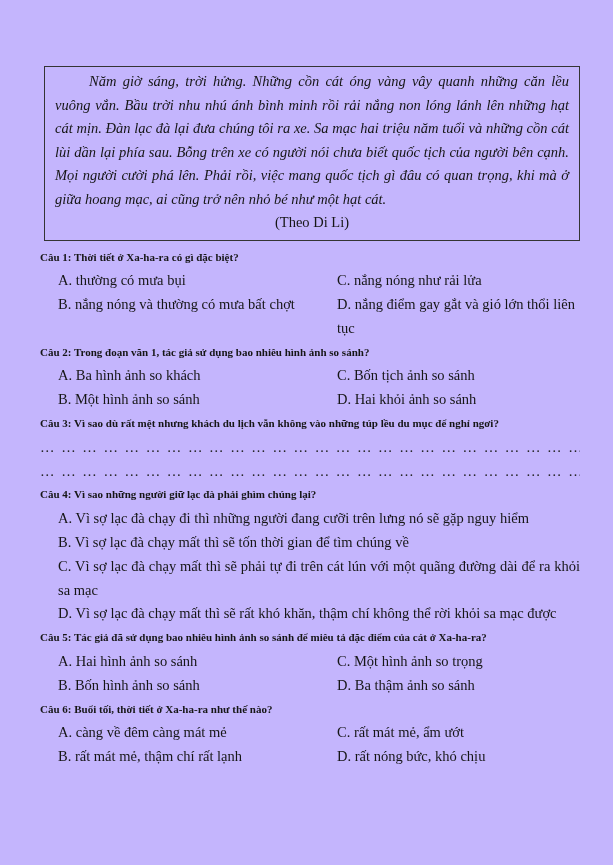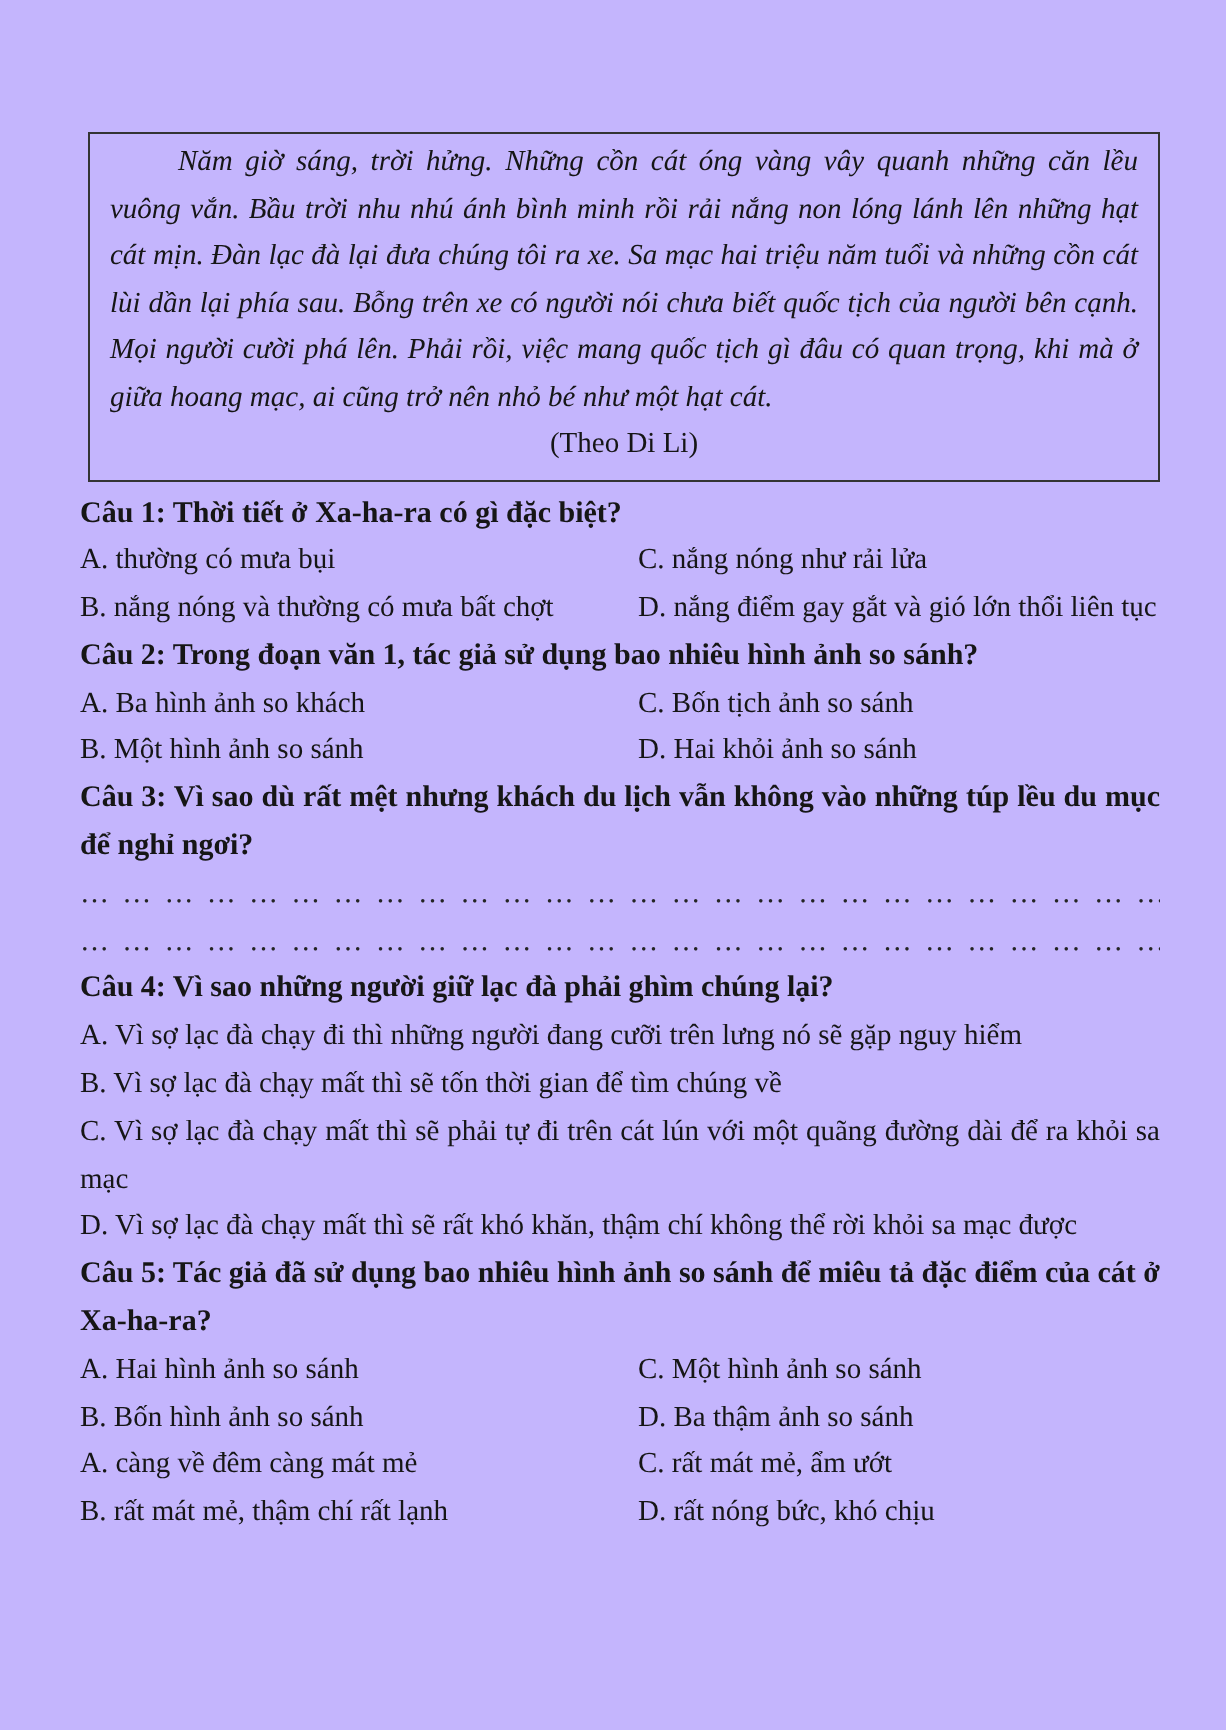--- a/index.html
+++ b/index.html
@@ -33,32 +33,32 @@
     line-height: 23.5px;
   }
   .questions {
     margin: 5px 33px 0 40px;
     font-size: 14.5px;
     line-height: 23.8px;
   }
   .q-title {
     margin: 0;
     font-weight: bold;
-    font-size: 15px;
+    font-size: 11px;
     line-height: 23.8px;
     text-align: justify;
   }
   .opts-2col {
     display: grid;
     grid-template-columns: 279px 1fr;
   }
   .opts-1col .opt {
     text-align: justify;
   }
-  .opt { line-height: 23.8px; }
+  .opt { line-height: 23.8px; margin-left: 18px; }
   .dotline {
     white-space: nowrap;
     overflow: hidden;
     width: 100%;
     line-height: 23.8px;
     color: #242424;
     letter-spacing: 1.5px;
   }
 </style>
 </head>
@@ -106,27 +106,28 @@
         <div class="opt">B. Vì sợ lạc đà chạy mất thì sẽ tốn thời gian để tìm chúng về</div>
         <div class="opt">C. Vì sợ lạc đà chạy mất thì sẽ phải tự đi trên cát lún với một quãng đường dài để ra khỏi sa mạc</div>
         <div class="opt">D. Vì sợ lạc đà chạy mất thì sẽ rất khó khăn, thậm chí không thể rời khỏi sa mạc được</div>
       </div>
     </section>
 
     <section>
       <h3 class="q-title">Câu 5: Tác giả đã sử dụng bao nhiêu hình ảnh so sánh để miêu tả đặc điểm của cát ở Xa-ha-ra?</h3>
       <div class="opts-2col">
         <div class="opt">A. Hai hình ảnh so sánh</div>
-        <div class="opt">C. Một hình ảnh so sánh</div>
+        <div class="opt">C. Một hình ảnh so trọng</div>
         <div class="opt">B. Bốn hình ảnh so sánh</div>
         <div class="opt">D. Ba thậm ảnh so sánh</div>
       </div>
     </section>
 
     <section>
+      <h3 class="q-title">Câu 6: Buổi tối, thời tiết ở Xa-ha-ra như thế nào?</h3>
       <div class="opts-2col">
         <div class="opt">A. càng về đêm càng mát mẻ</div>
         <div class="opt">C. rất mát mẻ, ẩm ướt</div>
         <div class="opt">B. rất mát mẻ, thậm chí rất lạnh</div>
         <div class="opt">D. rất nóng bức, khó chịu</div>
       </div>
     </section>
 
   </div>
 </div>

